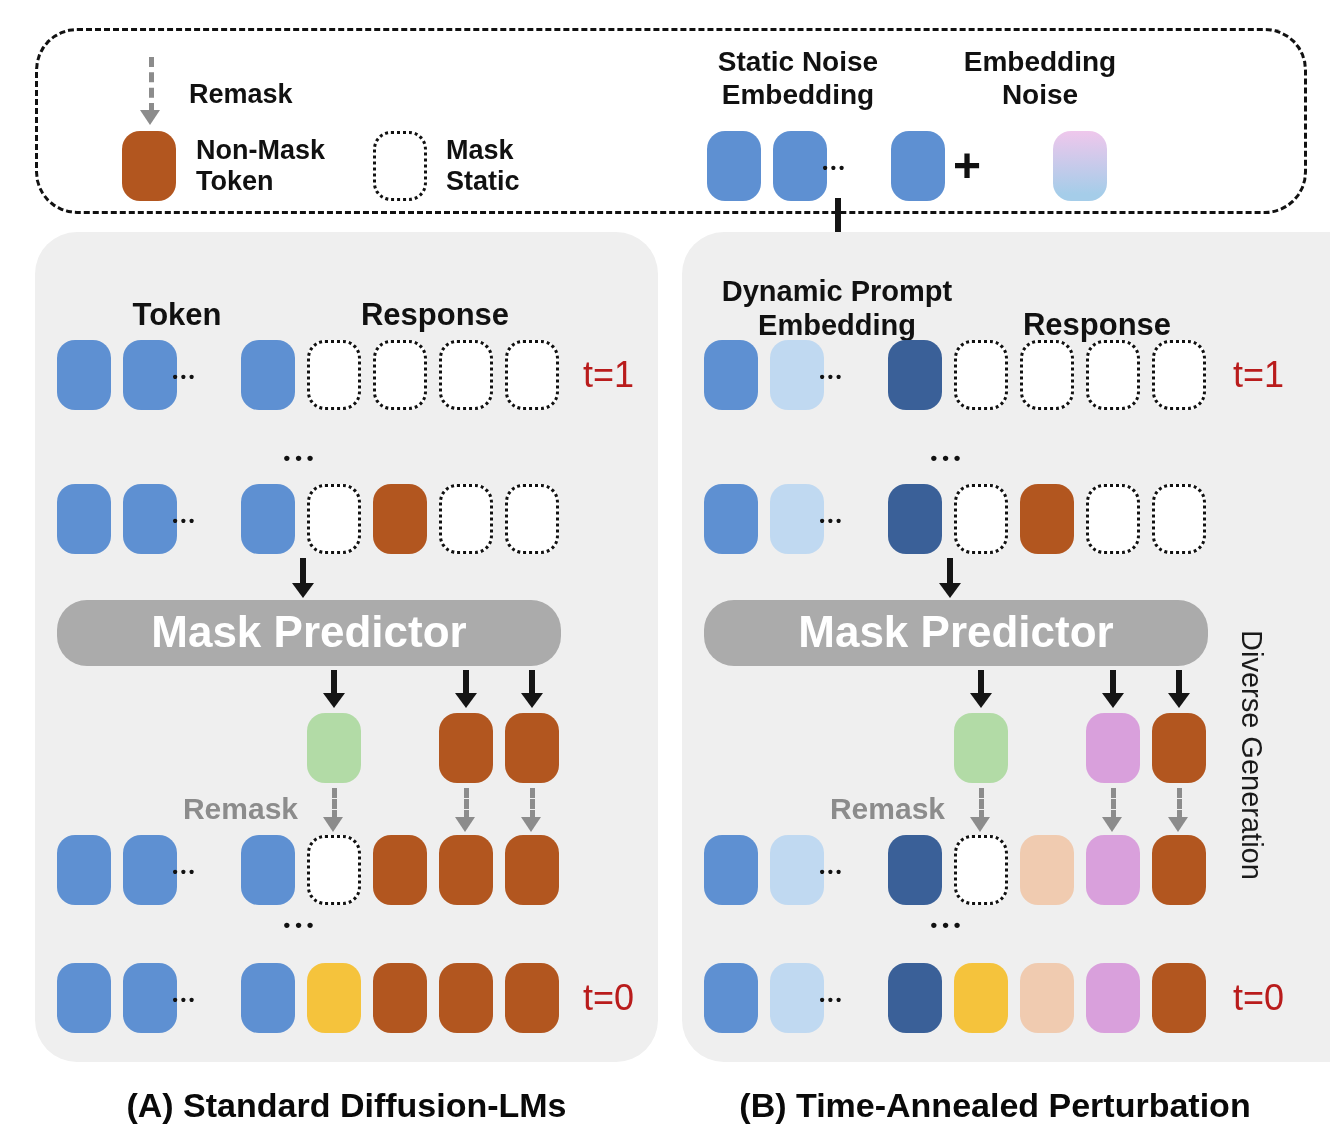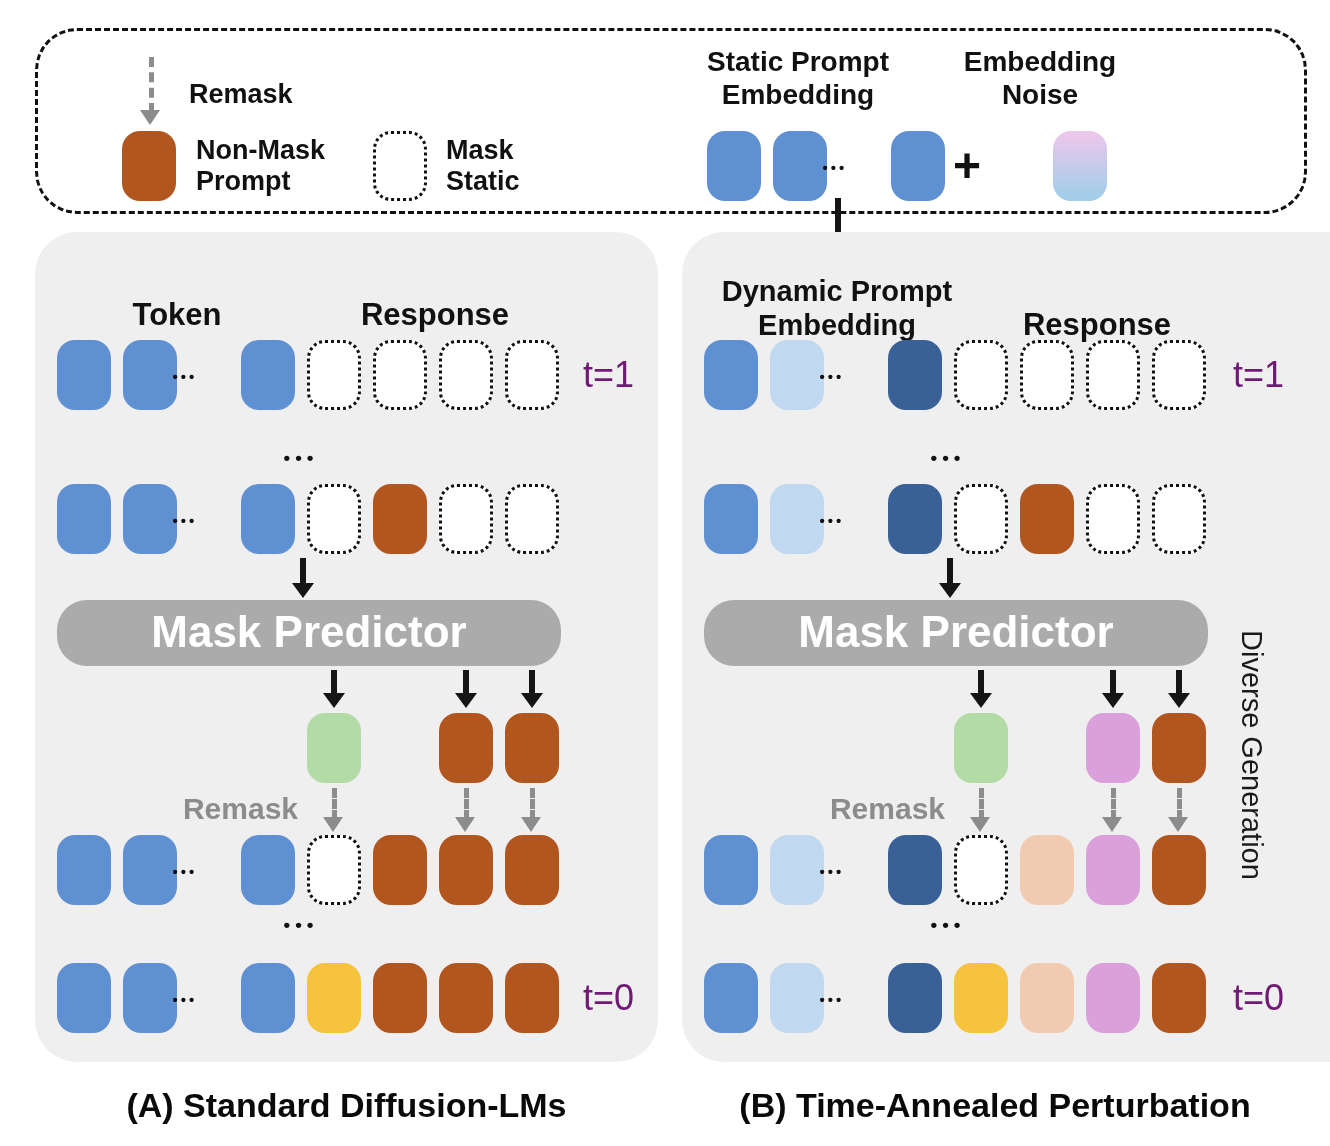--- a/index.html
+++ b/index.html
@@ -54,21 +54,21 @@
   .panel{
     position:absolute;top:232px;height:830px;background:#EFEFEF;border-radius:42px;
   }
   #panel-a{left:35px;width:623px;}
   #panel-b{left:682px;width:722px;}
   .col-heading{position:absolute;font-weight:bold;font-size:31px;line-height:34px;text-align:center;white-space:pre-line;}
   .predictor{
     position:absolute;left:22px;top:368px;width:504px;height:66px;border-radius:30px;
     background:#ABABAB;color:#fff;font-weight:bold;font-size:44px;text-align:center;line-height:64px;
   }
-  .t-label{position:absolute;font-size:36px;font-weight:normal;color:#701a75;}
+  .t-label{position:absolute;font-size:36px;font-weight:normal;color:#b91c1c;}
   .remask-label{
     position:absolute;left:95px;top:560px;width:168px;text-align:right;
     font-weight:bold;font-size:30px;color:#8C8C8C;
   }
   .diverse-label{
     position:absolute;left:553px;top:398px;height:300px;
     writing-mode:vertical-rl;font-size:29px;color:#1a1a1a;white-space:nowrap;
   }
   .panel-caption{
     position:absolute;top:1086px;text-align:center;font-weight:bold;font-size:34px;color:#0a0a0a;
@@ -80,27 +80,27 @@
 <body>
 
 <div id="canvas">
 
   <div id="legend-box">
     <div class="arrow dashed abs" style="left:102px;top:26px;height:68px;"></div>
     <div class="legend-text" style="left:151px;top:48px;">Remask</div>
 
     <div class="token tk-orange" style="left:84px;top:100px;"></div>
     <div class="legend-text" style="left:158px;top:104px;">Non-Mask
-Prompt</div>
+Token</div>
 
     <div class="token tk-mask" style="left:335px;top:100px;"></div>
     <div class="legend-text" style="left:408px;top:104px;">Mask
 Static</div>
 
-    <div class="big-heading" style="left:640px;top:14px;width:240px;">Static Prompt
+    <div class="big-heading" style="left:640px;top:14px;width:240px;">Static Noise
 Embedding</div>
     <div class="big-heading" style="left:882px;top:14px;width:240px;">Embedding
 Noise</div>
 
     <div class="token-row" style="left:647px;top:100px;">
         <div class="token tk-blue" style="left: 22px;"></div>
         <div class="token tk-blue" style="left: 88px;"></div>
         <div class="inline-dots" style="left: 128px;">•••</div>
         <div class="token tk-blue" style="left: 206px;"></div>
       </div>

